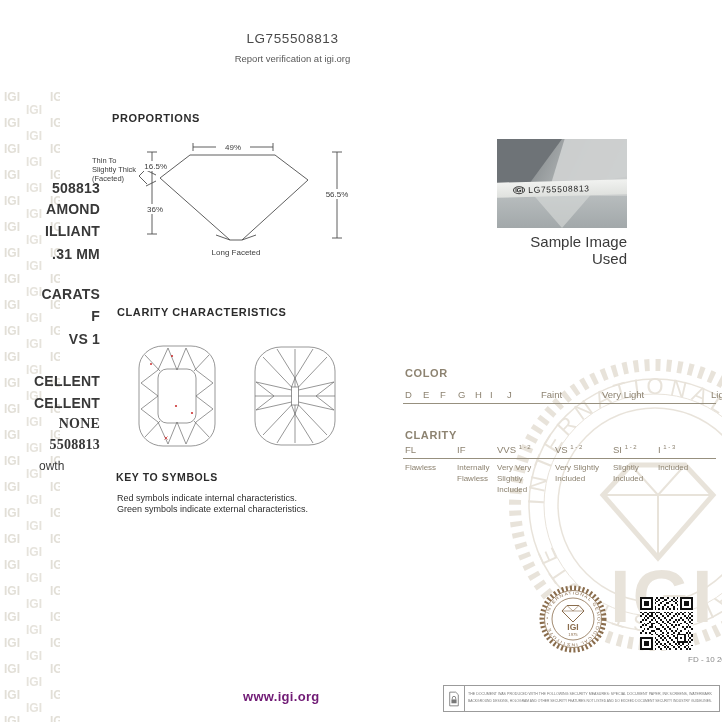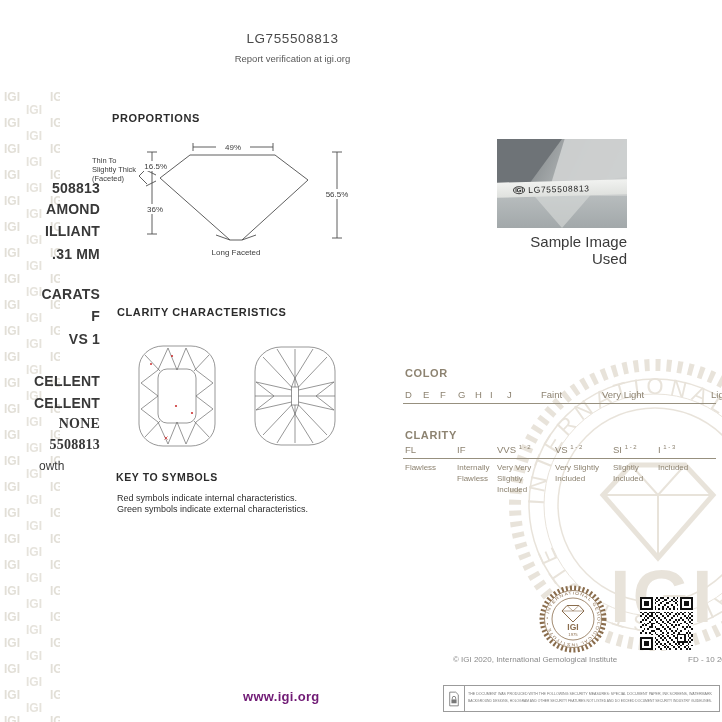--- a/index.html
+++ b/index.html
@@ -284,21 +284,20 @@
       M8,22h1v1h-1z M11,22h1v1h-1z M13,22h1v1h-1z M16,22h1v1h-1z M19,22h1v1h-1z M27,22h1v1h-1z
       M9,23h1v1h-1z M12,23h1v1h-1z M14,23h1v1h-1z M17,23h1v1h-1z M26,23h1v1h-1z M28,23h1v1h-1z
       M8,24h1v1h-1z M10,24h1v1h-1z M15,24h1v1h-1z M18,24h1v1h-1z M25,24h1v1h-1z M27,24h1v1h-1z
       M9,25h1v1h-1z M11,25h1v1h-1z M13,25h1v1h-1z M16,25h1v1h-1z M19,25h1v1h-1z M21,25h1v1h-1z M23,25h1v1h-1z M26,25h1v1h-1z
       M8,26h1v1h-1z M12,26h1v1h-1z M14,26h1v1h-1z M17,26h1v1h-1z M20,26h1v1h-1z M22,26h1v1h-1z M25,26h1v1h-1z M28,26h1v1h-1z
       M10,27h1v1h-1z M13,27h1v1h-1z M15,27h1v1h-1z M18,27h1v1h-1z M21,27h1v1h-1z M24,27h1v1h-1z M26,27h1v1h-1z
       M8,28h1v1h-1z M11,28h1v1h-1z M14,28h1v1h-1z M16,28h1v1h-1z M19,28h1v1h-1z M22,28h1v1h-1z M25,28h1v1h-1z M27,28h1v1h-1z"></path>
     </g>
   </svg>
 
-  <div class="abs copy">© IGI 2020, International Gemological Institute</div>
   <div class="abs fd">FD - 10 20</div>
   <div class="abs site">www.igi.org</div>
 
   <div class="abs secbox">
     <div class="icell">
       <svg width="12" height="16" viewBox="0 0 14 18">
         <path d="M2,1 h7 l3,3 v13 h-10 z" fill="#ffffff" stroke="#777777" stroke-width="1"></path>
         <path d="M5,9.5 v-1.6 a2,2 0 0 1 4,0 V9.5" fill="none" stroke="#777777" stroke-width="1"></path>
         <rect x="4" y="9.5" width="6" height="4.5" fill="#777777"></rect>
       </svg>

